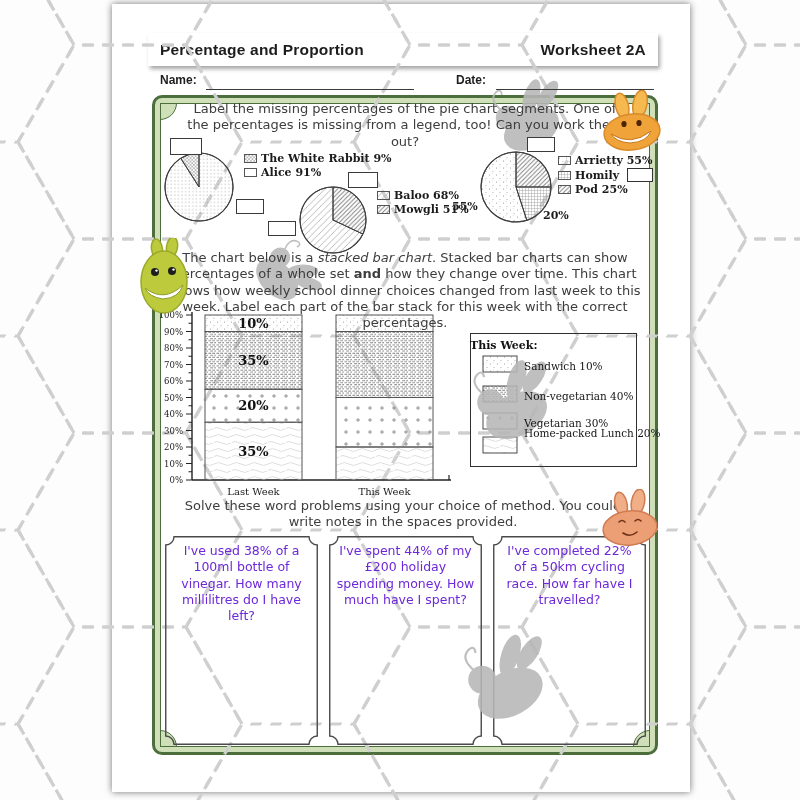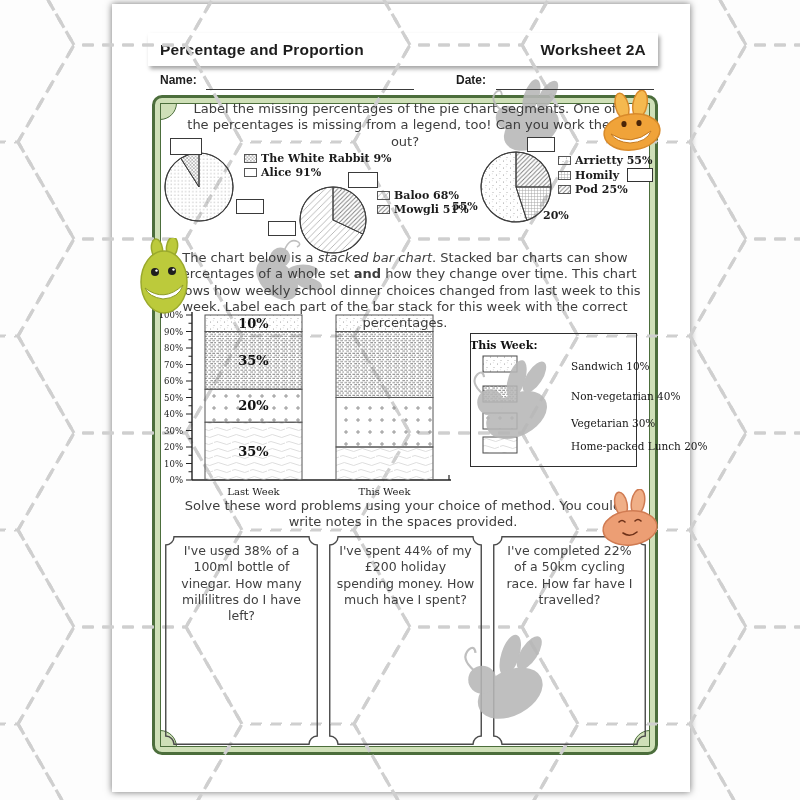--- a/index.html
+++ b/index.html
@@ -24,22 +24,22 @@
   .fieldlab{font-size:12px;}
   .wline{border-bottom:1.6px solid #3a3a3a;height:1px;}
   .bodytxt{font-size:13px;color:#3d3d3d;text-align:center;line-height:1.25;}
   .plegend{font-family:"DejaVu Serif",serif;font-weight:700;font-size:11px;color:#1b1b1b;margin-top:13px;}
   .plegend .lrow{display:flex;align-items:center;gap:4px;margin-bottom:1px;}
   .abox{border:1.2px solid #3a3a3a;background:#fff;}
   .pielab{font-family:"DejaVu Serif",serif;font-weight:700;font-size:11px;color:#1b1b1b;}
   .legendbox{left:470px;top:333px;width:167px;height:134px;border:1.4px solid #2e2e2e;box-sizing:border-box;}
   .lb-title{left:470px;top:339px;width:167px;text-align:left;font-family:"DejaVu Serif",serif;
             font-weight:700;font-size:11px;color:#111;}
-  .lb-label{font-family:"DejaVu Serif",serif;font-size:10.5px;color:#161616;margin-left:47px;}
-  .problem{font-size:12.5px;color:#404040;text-align:center;line-height:1.3;}
+  .lb-label{font-family:"DejaVu Serif",serif;font-size:10.5px;color:#161616;}
+  .problem{font-size:12.5px;color:#6d28d9;text-align:center;line-height:1.3;}
   .foot{font-size:11px;}
   .homilybox{display:inline-block;width:24px;height:12px;border:1.2px solid #333;background:#fff;
              margin-left:4px;vertical-align:middle;}
 </style>
 </head>
 <body>
 
 <div class="canvas">
 
   <div class="abs page"></div>
@@ -287,21 +287,21 @@
   <div class="abs abox" style="left:527px;top:137px;width:26px;height:13px"></div>
   <span class="abs pielab" style="left:452px;top:200px">55%</span>
   <span class="abs pielab" style="left:543px;top:209px">20%</span>
 
   <div class="abs bodytxt" style="left:162px;top:250px;width:486px"><span>The chart below is a </span><span style="font-style:italic">stacked bar chart</span><span>. Stacked bar charts can show percentages of a whole set </span><span style="font-weight:bold">and</span><span> how they change over time. This chart shows how weekly school dinner choices changed from last week to this week. Label each part of the bar stack for this week with the correct percentages.</span></div>
 
   <div class="abs lb-title">This Week:</div>
   <span class="abs lb-label" style="left:524px;top:360px">Sandwich 10%</span>
   <span class="abs lb-label" style="left:524px;top:390px">Non-vegetarian 40%</span>
   <span class="abs lb-label" style="left:524px;top:417px">Vegetarian 30%</span>
-  <span class="abs lb-label" style="left:524px;top:440px">Home-packed Lunch 20%</span>
+  <span class="abs lb-label" style="left:524px;top:427px">Home-packed Lunch 20%</span>
 
   <div class="abs bodytxt" style="left:168px;top:498px;width:470px">Solve these word problems using your choice of method. You could write notes in the spaces provided.</div>
 
   <div class="abs problem" style="left:172px;top:543px;width:139px">I've used 38% of a 100ml bottle of vinegar. How many millilitres do I have left?</div>
   <div class="abs problem" style="left:336px;top:543px;width:139px">I've spent 44% of my £200 holiday spending money. How much have I spent?</div>
   <div class="abs problem" style="left:500px;top:543px;width:139px">I've completed 22% of a 50km cycling race. How far have I travelled?</div>
 
 
   <svg class="abs" style="left:597px;top:90px" width="72" height="62">
     <ellipse cx="25" cy="16" rx="6.5" ry="13" fill="#f5b94f" stroke="#d88a2a" stroke-width="1.5" transform="rotate(-14 25 16)"></ellipse>

